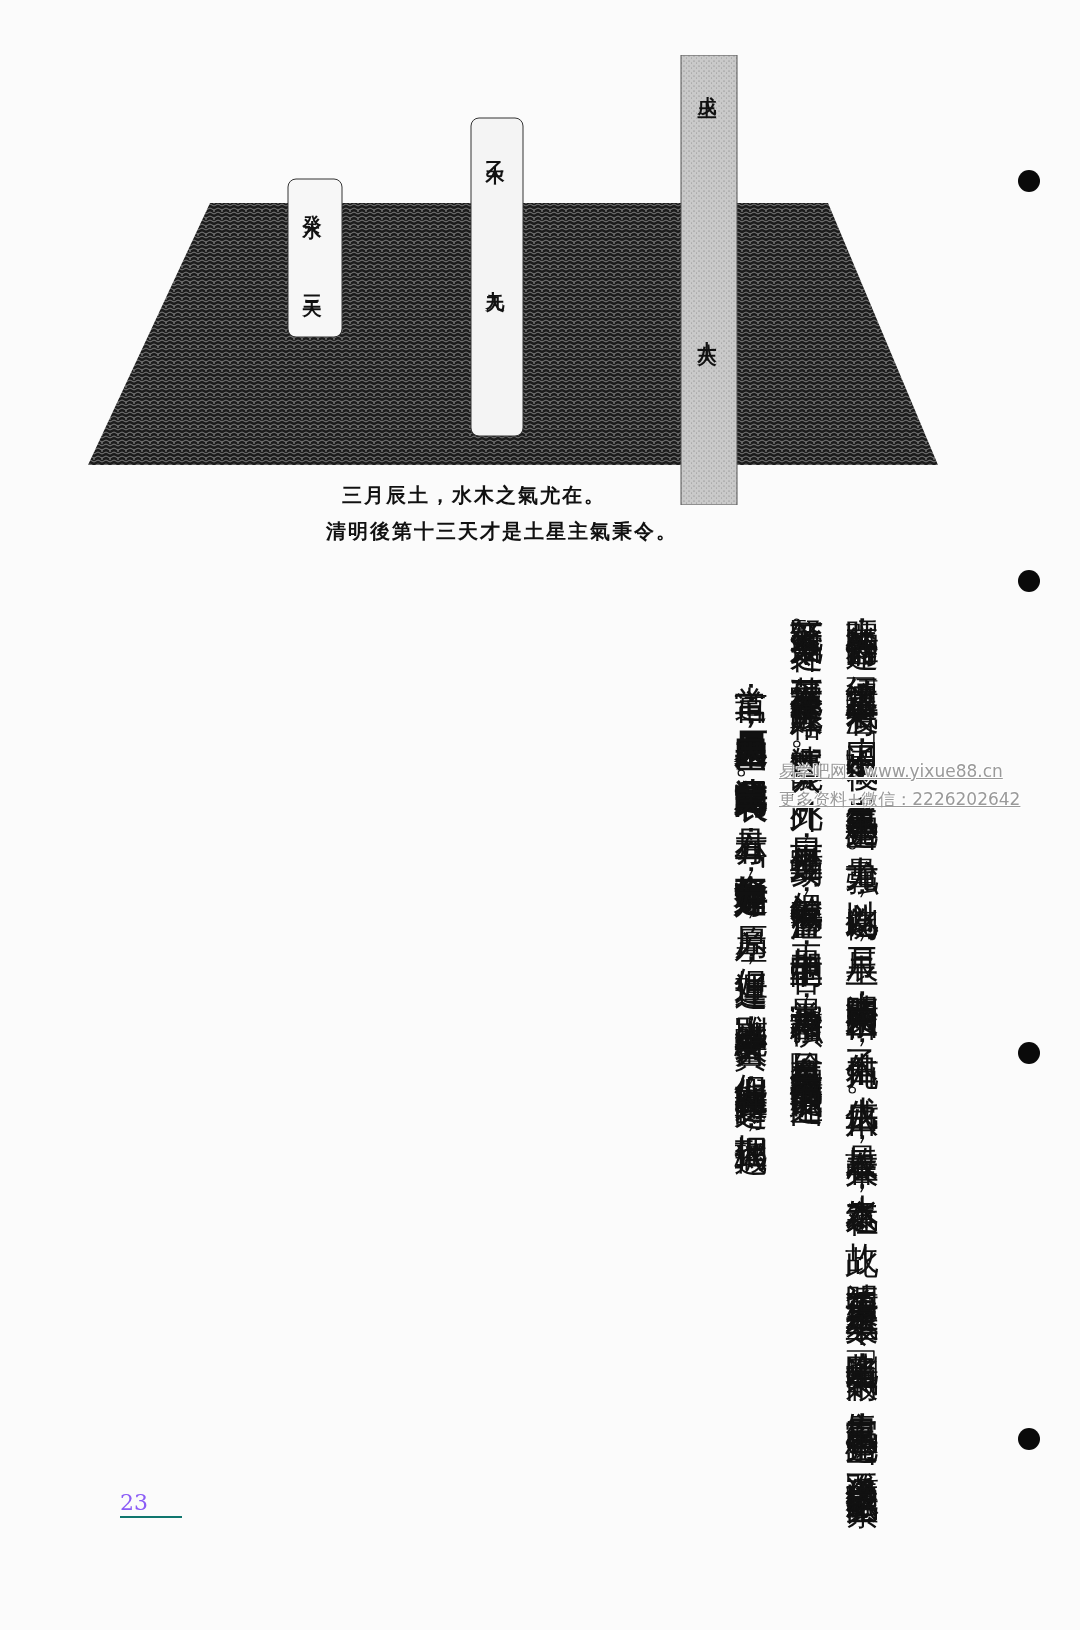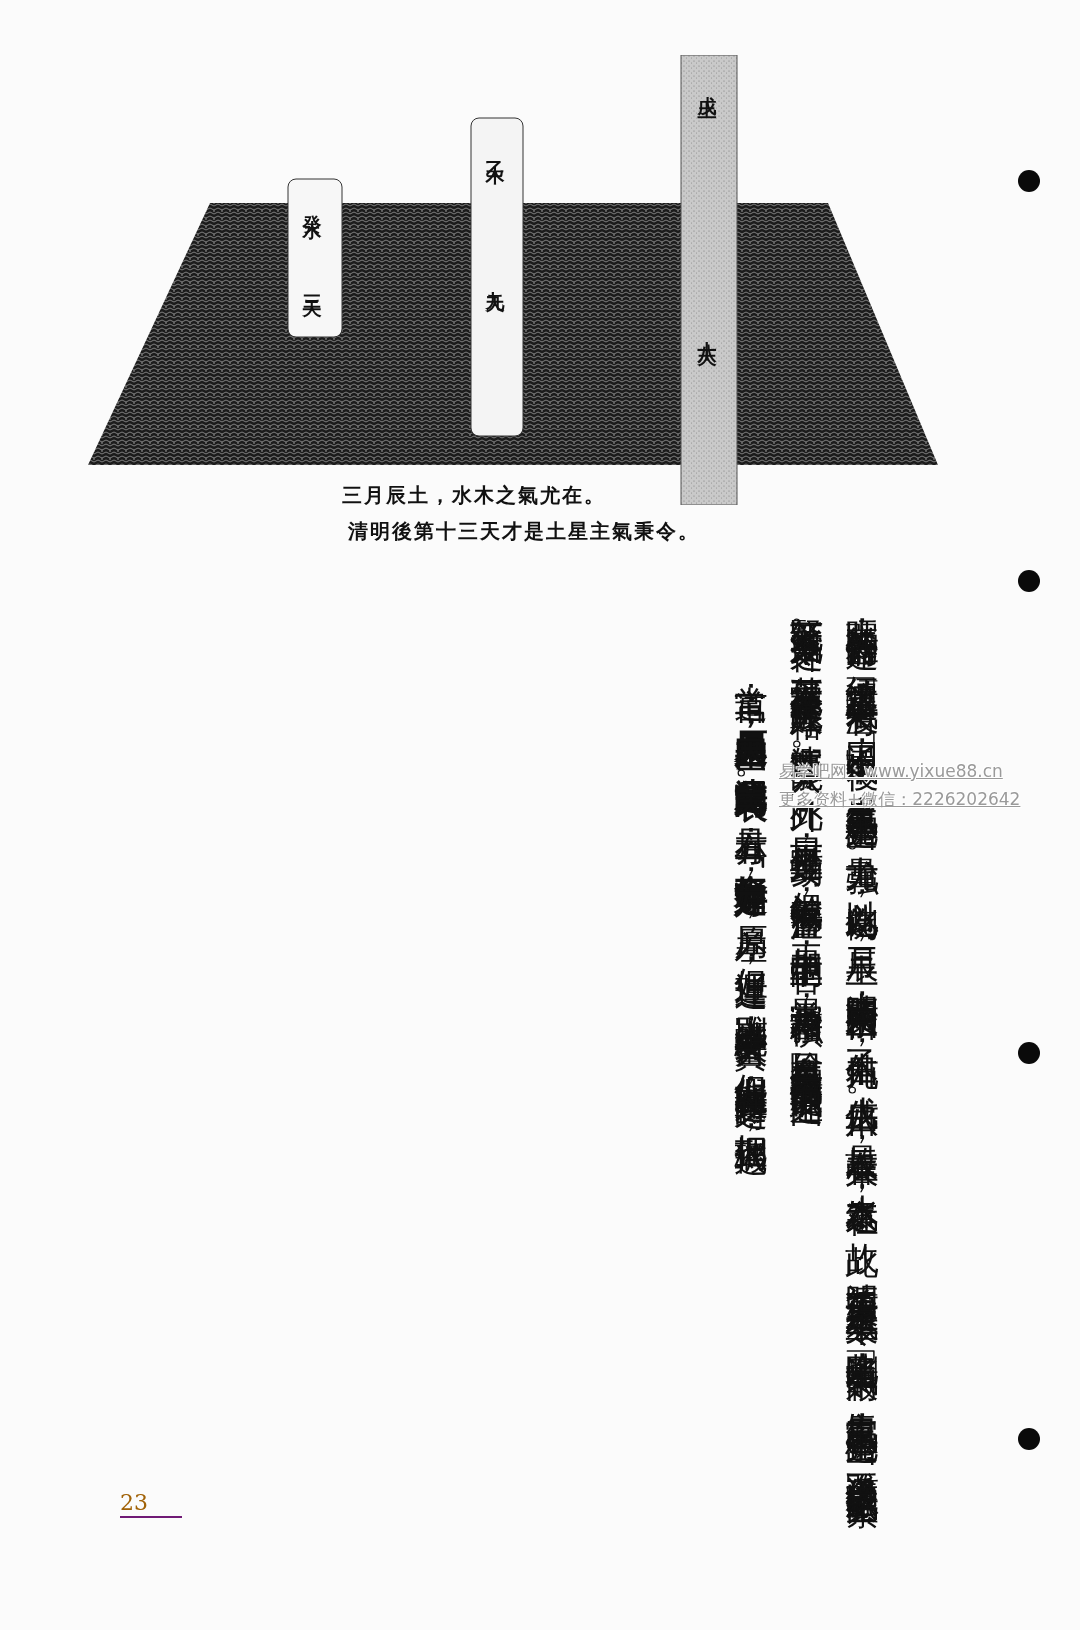--- a/index.html
+++ b/index.html
@@ -20,21 +20,21 @@
   .body-text {
     position:absolute; left:110px; top:592px; width:780px; height:880px;
     writing-mode:vertical-rl; font-family:"DejaVu Sans", sans-serif;
     font-size:33.5px; line-height:55.5px; letter-spacing:2.2px; color:#111;
   }
   .body-text p { margin:0; }
   .body-text .indent { text-indent:2em; }
   .emph { font-family:"DejaVu Serif", serif; font-weight:bold; }
   .page-num {
     position:absolute; left:120px; top:1490px; font-family:"DejaVu Serif", serif;
-    font-size:22px; color:#a16207; border-bottom:2px solid #701a75; padding-right:34px; line-height:26px;
+    font-size:22px; color:#8b5cf6; border-bottom:2px solid #0f766e; padding-right:34px; line-height:26px;
   }
   .hole { position:absolute; width:22px; height:22px; border-radius:50%; background:#0a0a0a; left:1018px; }
   .watermark {
     position:absolute; left:779px; font-size:17px; color:#9a9a9a; white-space:nowrap;
     text-shadow:1px 1px 0 #fff, -1px -1px 0 #fff; font-family:"DejaVu Sans", sans-serif;text-decoration:underline;
   }
 </style>
 </head>
 <body>
 
@@ -62,21 +62,21 @@
   </svg>
   <div class="pillar-label" style="left:212px; top:145px;">癸水</div>
   <div class="pillar-label" style="left:212px; top:225px;">三天</div>
   <div class="pillar-label" style="left:395px; top:90px;">乙木</div>
   <div class="pillar-label" style="left:395px; top:220px;">九天</div>
   <div class="pillar-label" style="left:607px; top:25px;">戊土</div>
   <div class="pillar-label" style="left:607px; top:270px;">十八天</div>
 </div>
 
 <div class="caption" style="left:342px; top:482px;">三月辰土，水木之氣尤在。</div>
-<div class="caption" style="left:348px; top:518px;text-align:right;">清明後第十三天才是土星主氣秉令。</div>
+<div class="caption" style="left:326px; top:518px;text-align:right;">清明後第十三天才是土星主氣秉令。</div>
 
 <div class="body-text">
   <p>上旺弱專從雜分的命造，便須注意土月過了「中氣」沒有，因過了「中氣」後，土星主氣氣息已完全透出，力量尤強。以此造為例，三月辰土，由清明開始癸水佔三日，乙木佔九日，戊土佔十八日。是故辰在春末，水木之氣還在，故此，清明後第十三天才是土星主氣秉令。此造剛過了中氣「穀雨」，主氣官星氣息已完全透出，雖不透仍足以把餘氣比星緊緊釘死而充當秉令之神。若然官星秉令便一律不能入專旺格，連假專旺亦不能入。此外，日元坐下雖是亥劫，但被餘氣傷官盡泄，再加上申中的正官，異黨實力相當強橫，陰日主有足夠力量構成從勢而不願從氣之理由。</p>
   <p class="indent"><span>常言道：</span><span class="emph">「原局是基因，歲運是時間表」</span><span>。且亦有云：</span><span class="emph">「命好不如運好」</span><span>，原局差，但好運連連，雖則未必能終身大富大貴，但假如能在時來運轉之時，把握到機遇，</span></p>
 </div>
 
 <div class="watermark" style="top:760px;">易学吧网：www.yixue88.cn</div>
 <div class="watermark" style="top:788px;">更多资料+微信：2226202642</div>
 
 <div class="page-num">23</div>

